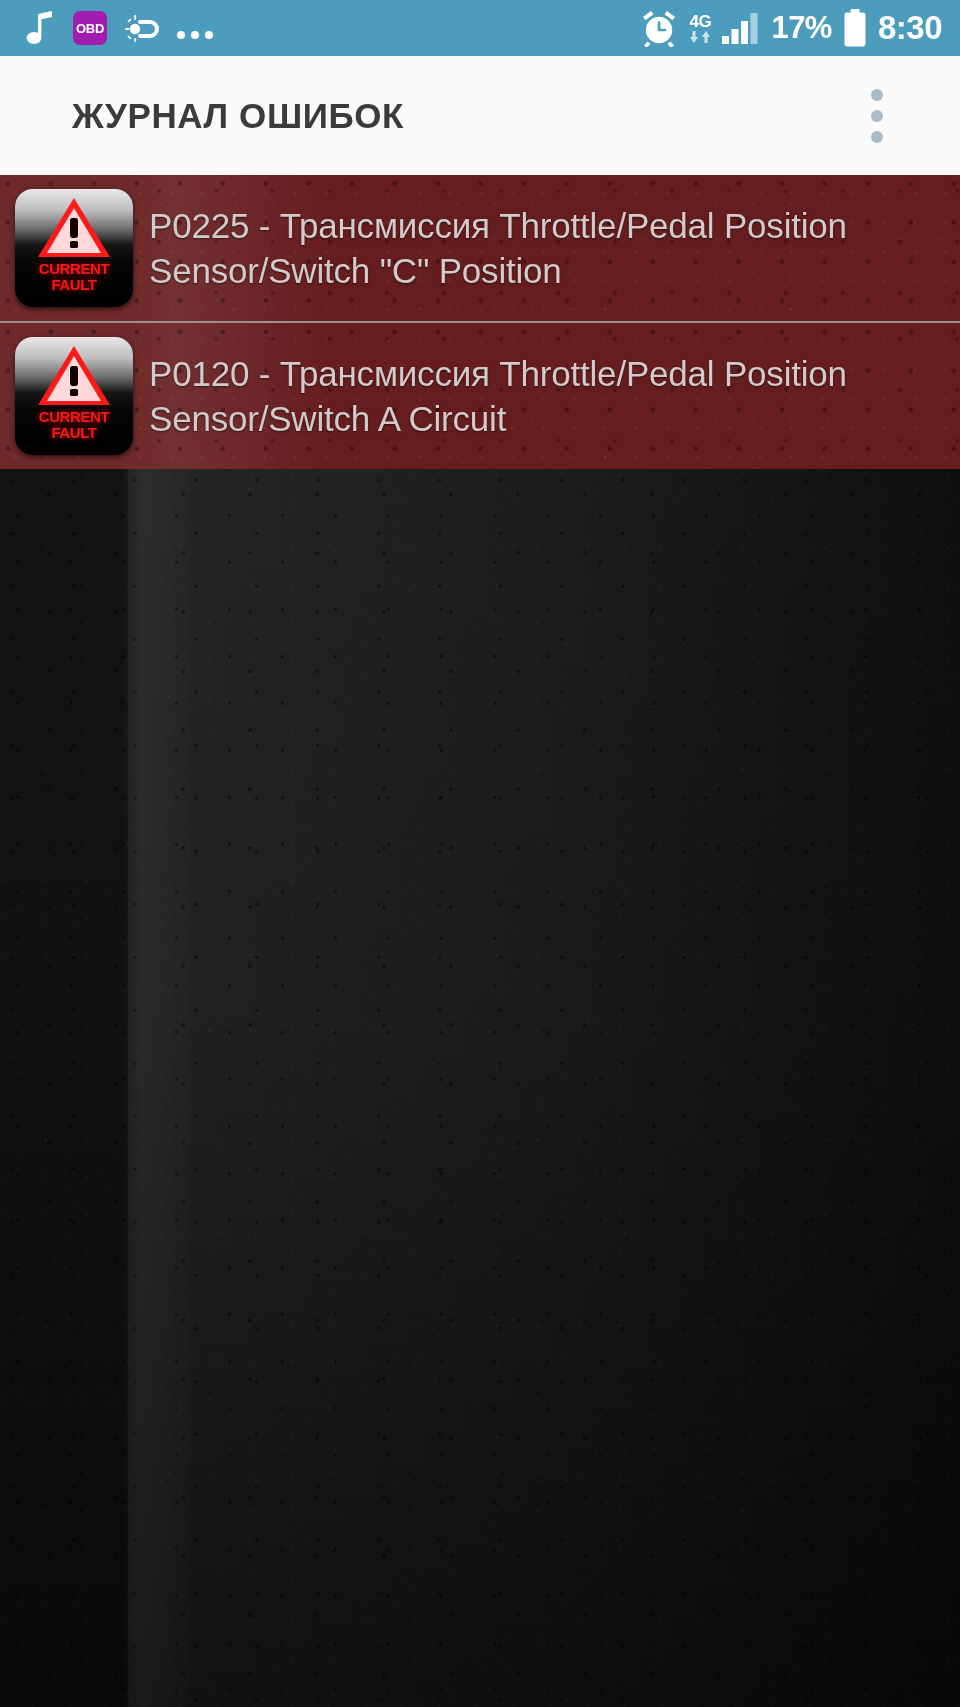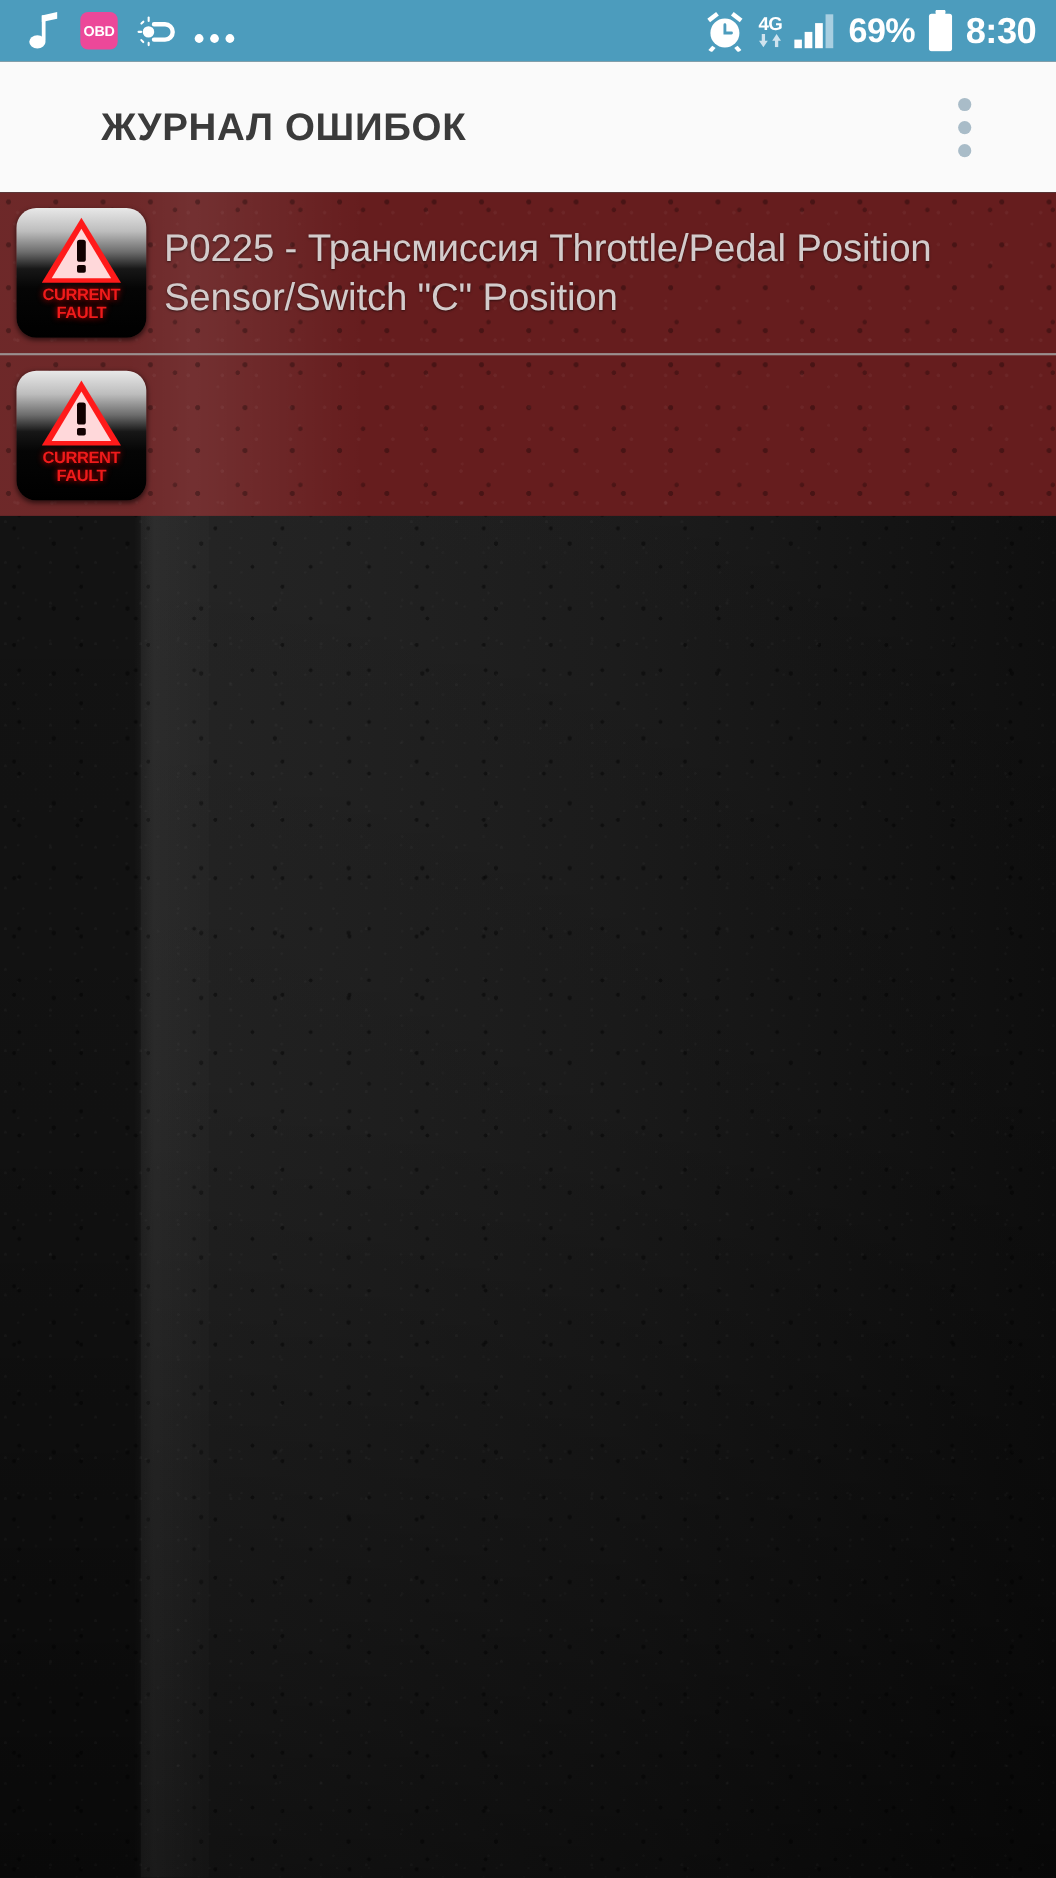--- a/index.html
+++ b/index.html
@@ -15,38 +15,38 @@
   .statusbar{
     position:absolute; left:0; top:0; width:960px; height:56px;
     background:#4c9cbd;
     display:flex; align-items:center; justify-content:space-between;
     padding:0 18px 0 26px;
   }
   .sb-left{ display:flex; align-items:center; gap:17px; }
   .sb-right{ display:flex; align-items:center; gap:11px; }
   .sb-icon{ display:flex; align-items:center; justify-content:center; }
   .obd-badge{
-    width:34px; height:34px; border-radius:7px; background:#ec4899;
+    width:34px; height:34px; border-radius:7px; background:#a21caf;
     display:flex; align-items:center; justify-content:center;
     color:#ffffff; font-size:13px; font-weight:bold; letter-spacing:-.3px;
   }
   .dots-h{ display:flex; align-items:flex-end; gap:6px; height:34px; padding-bottom:6px; }
   .dots-h i{ width:8px; height:8px; border-radius:50%; background:#ffffff; display:block; }
   .sb-text{ color:#ffffff; font-size:31px; font-weight:bold; letter-spacing:-.5px; }
   .sb-time{ color:#ffffff; font-size:33px; font-weight:bold; letter-spacing:-.5px; }
   .net4g{ display:flex; flex-direction:column; align-items:center; justify-content:center; line-height:1; }
   .net4g .lbl{ color:#fff; font-size:17px; font-weight:bold; letter-spacing:-.5px; }
   .net4g .arrows{ display:flex; gap:2px; margin-top:1px; }
 
   
   .toolbar{
     position:absolute; left:0; top:56px; width:960px; height:119px;
     background:#fafafa;
     display:flex; align-items:center; justify-content:space-between;
-    padding:0 30px 0 92px;
+    padding:0 30px 0 72px;
   }
   .toolbar-title{
     font-size:35px; font-weight:bold; color:#3b3b3b;
     letter-spacing:.6px; white-space:nowrap;
   }
   .overflow-btn{
     width:62px; height:74px;
     display:flex; flex-direction:column; align-items:center; justify-content:center;
     gap:9px; margin-right:22px;
   }
@@ -197,21 +197,21 @@
 
     <span class="sb-icon">
       <svg width="38" height="32" viewBox="0 0 38 32">
         <rect x="0" y="24" width="7" height="8" fill="#fff"></rect>
         <rect x="9.5" y="17" width="7" height="15" fill="#fff"></rect>
         <rect x="19" y="9" width="7" height="23" fill="#fff"></rect>
         <rect x="28.5" y="1" width="7" height="31" fill="#a8cfe1"></rect>
       </svg>
     </span>
 
-    <span class="sb-text">69%</span>
+    <span class="sb-text">17%</span>
 
     <span class="sb-icon">
       <svg width="24" height="38" viewBox="0 0 24 38">
         <rect x="7.5" y="0" width="9" height="4" rx="1.2" fill="#fff"></rect>
         <rect x="1.5" y="3.5" width="21" height="34" rx="2.4" fill="#fff"></rect>
       </svg>
     </span>
 
     <span class="sb-time">8:30</span>
   </div>
@@ -252,15 +252,16 @@
         <svg width="76" height="64" viewBox="0 0 76 64">
           <path d="M38 2 L74 61 L2 61 Z" fill="#ff1a1a"></path>
           <path d="M38 12 L65 57 L11 57 Z" fill="#ffd8da"></path>
           <rect x="34" y="22" width="8" height="20" rx="2.4" fill="#120000"></rect>
           <rect x="34" y="45" width="8" height="7" rx="1.6" fill="#120000"></rect>
         </svg>
       </span>
       <span class="cf-text">CURRENT</span>
       <span class="cf-text">FAULT</span>
     </div>
+    <div class="fault-text">P0120 - Трансмиссия Throttle/Pedal Position Sensor/Switch A Circuit</div>
   </div>
 
 </div>
 
 </body></html>

